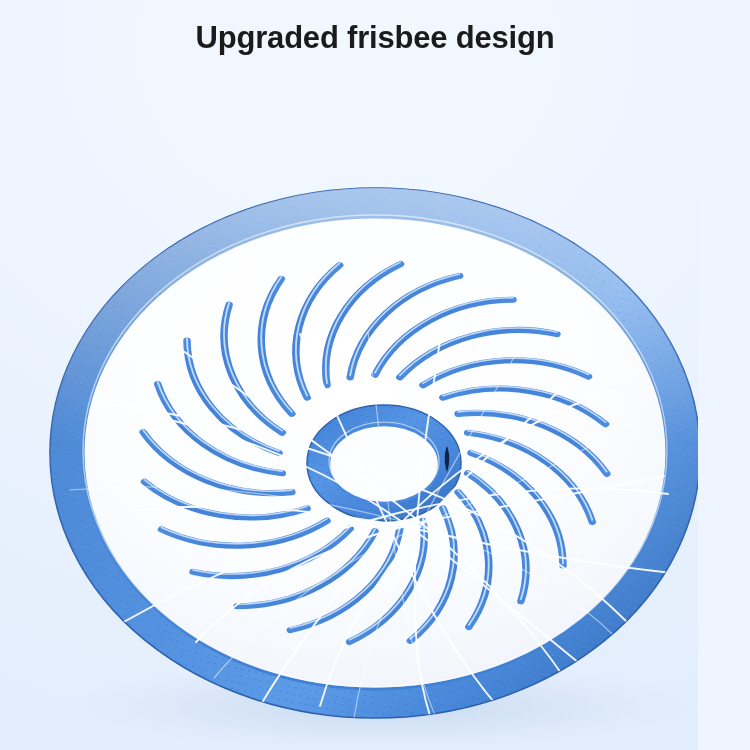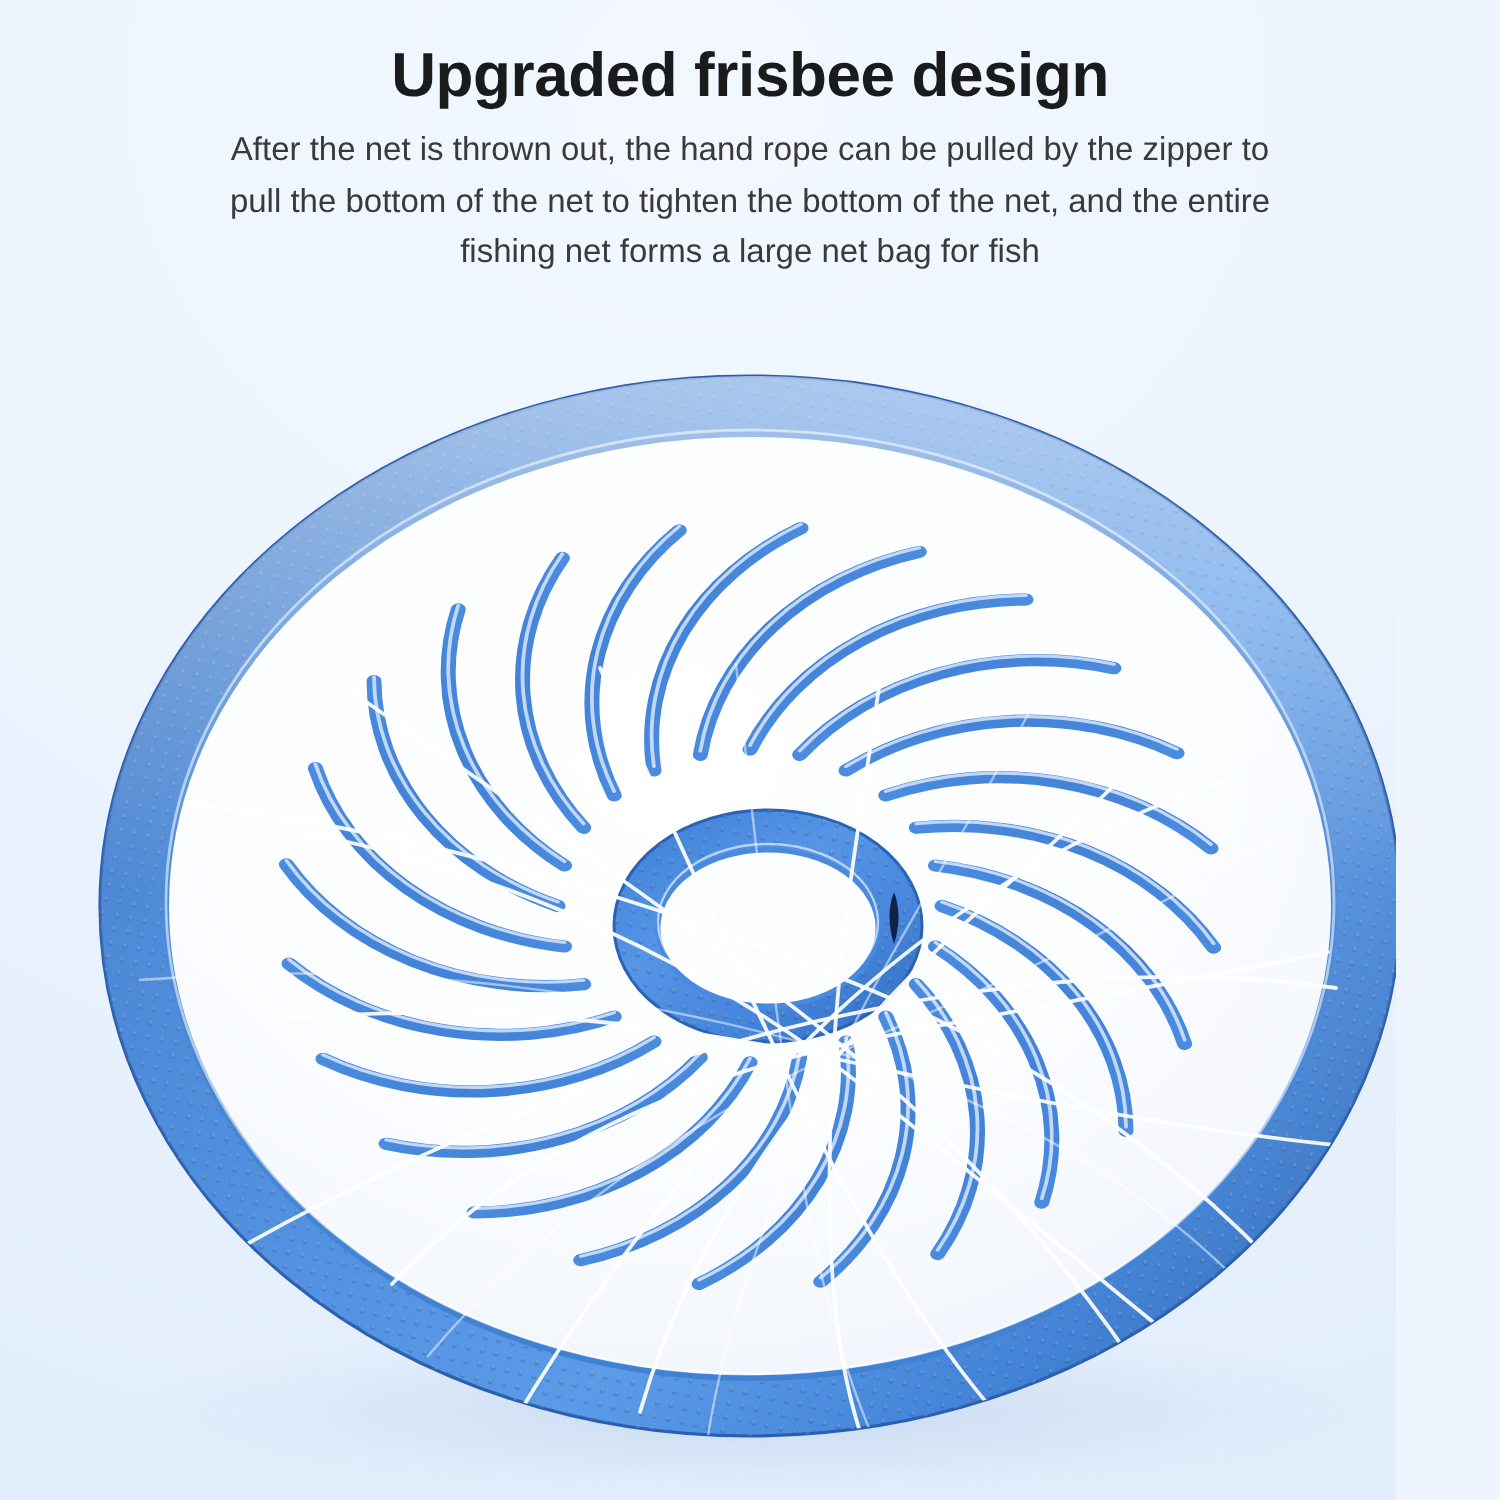--- a/index.html
+++ b/index.html
@@ -64,25 +64,20 @@
   }
   #frisbee-svg { display: block; width: 750px; height: 600px; }
 </style>
 </head>
 <body>
 
 <div id="page">
 
   <div id="text-block">
     <h1 id="headline">Upgraded frisbee design</h1>
-    <div id="subcopy">
-      <span class="ln">After the net is thrown out, the hand rope can be pulled by the zipper to</span>
-      <span class="ln">pull the bottom of the net to tighten the bottom of the net, and the entire</span>
-      <span class="ln">fishing net forms a large net bag for fish</span>
-    </div>
   </div>
 
   <div id="photo-stage">
     <svg id="frisbee-svg" viewBox="0 0 750 600" xmlns="http://www.w3.org/2000/svg">
       <defs>
 
         <radialGradient id="membraneFill" cx="44%" cy="34%" r="76%">
           <stop offset="0%" stop-color="#ffffff"></stop>
           <stop offset="55%" stop-color="#fbfdff"></stop>
           <stop offset="88%" stop-color="#f2f6fc"></stop>

